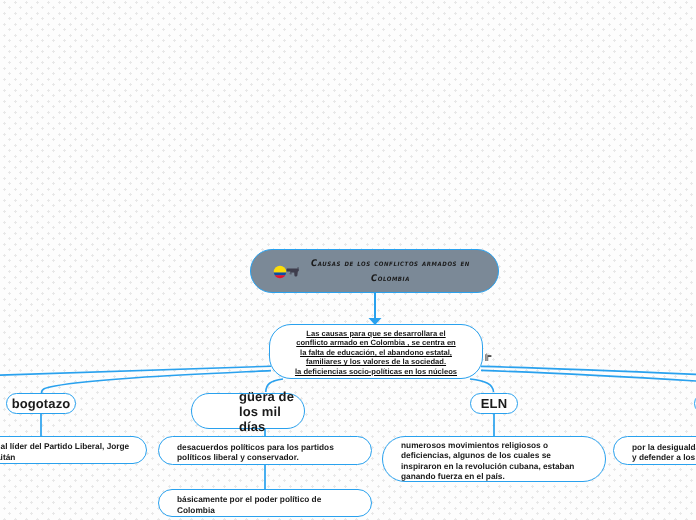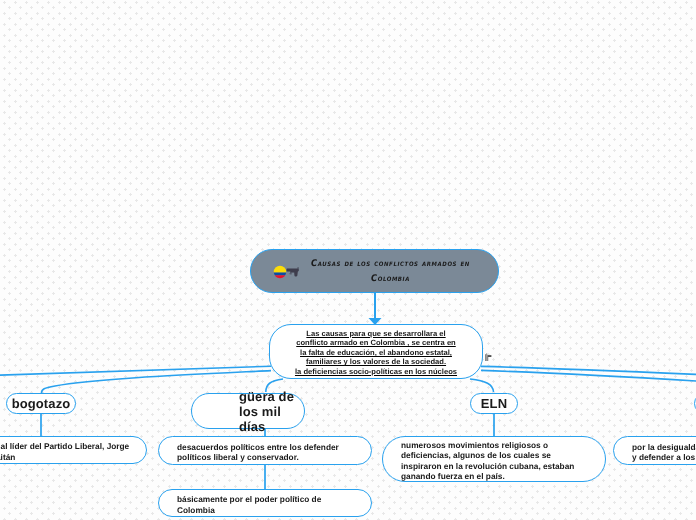--- a/index.html
+++ b/index.html
@@ -118,21 +118,21 @@
       <div class="txt desc">
         <div>asesinato al líder del Partido Liberal, Jorge</div>
         <div>Eliécer Gaitán</div>
       </div>
     </div>
     <div class="node pill branch" style="left: 191px; top: 393px; width: 114px; height: 36px; padding-left: 47px;">
       <div class="txt lbl">güera de los mil días</div>
     </div>
     <div class="node pill leaf" style="left: 158px; top: 436px; width: 214px; height: 29px;">
       <div class="txt desc">
-        <div>desacuerdos políticos entre los defender</div>
+        <div>desacuerdos políticos para los partidos</div>
         <div>políticos liberal y conservador.</div>
       </div>
     </div>
     <div class="node pill leaf" style="left: 158px; top: 489px; width: 214px; height: 28px; padding-left: 18px;">
       <div class="txt desc">
         <div>básicamente por el poder político de</div>
         <div>Colombia</div>
       </div>
     </div>
     <div class="node pill branch" style="left: 470px; top: 393px; width: 48px; height: 21px;">

